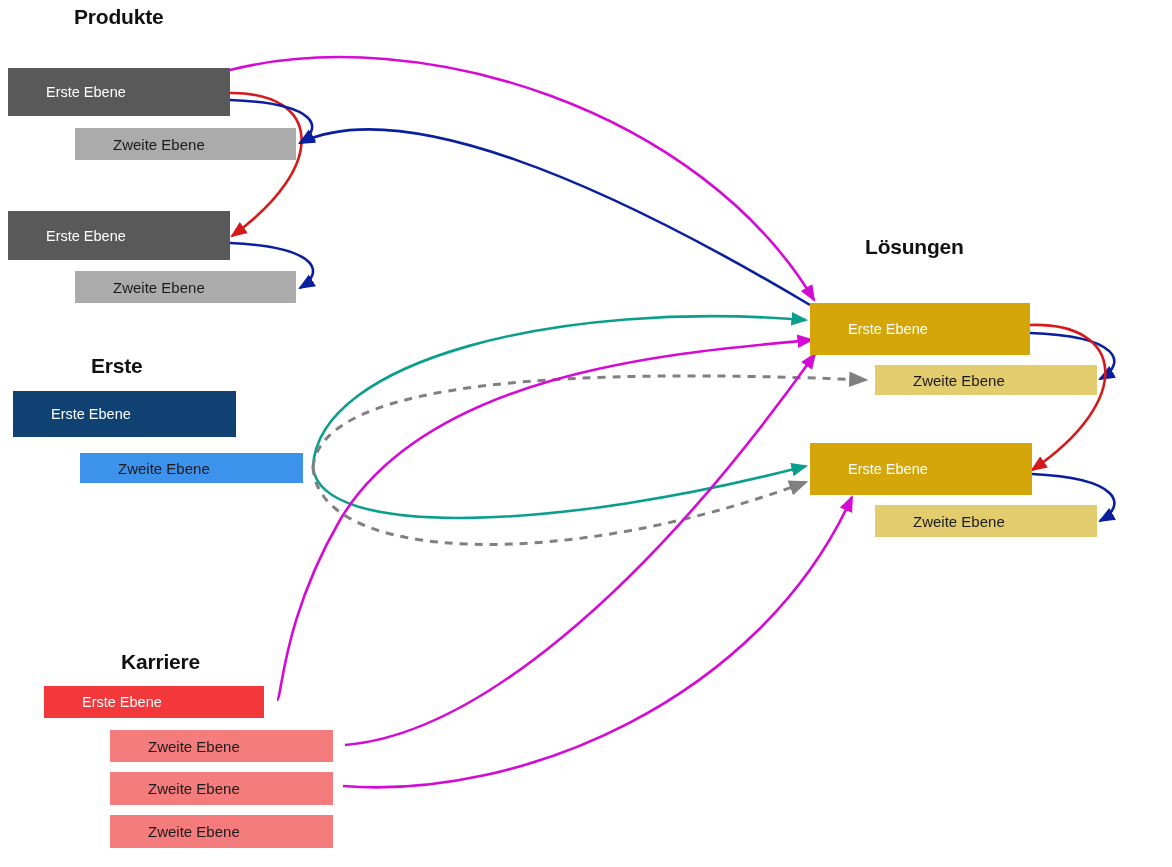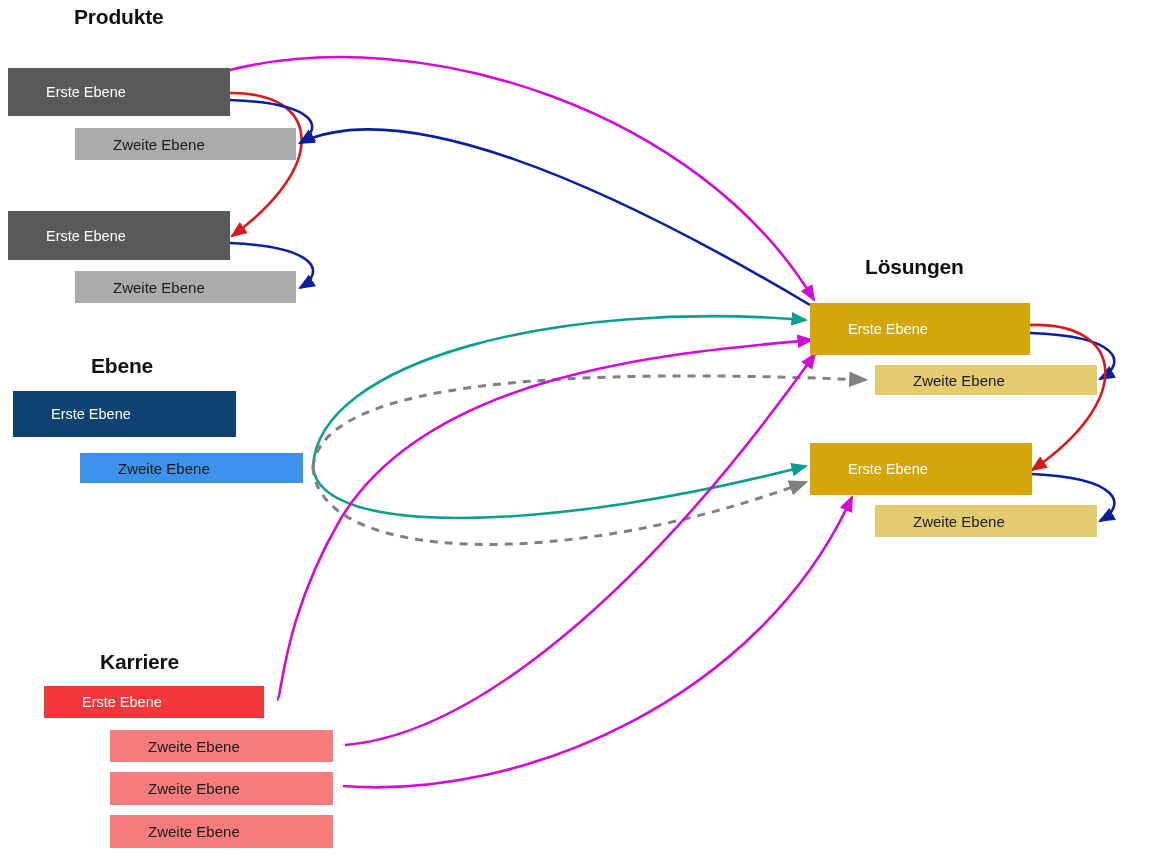--- a/index.html
+++ b/index.html
@@ -111,41 +111,41 @@
       </div>
       <div class="node lvl2 c-produkte-2" style="left: 75px; top: 128px; width: 221px; height: 32px;">
         <span class="node-label">Zweite Ebene</span>
       </div>
       <div class="node lvl1 c-produkte-1" style="left: 8px; top: 211px; width: 222px; height: 49px;">
         <span class="node-label">Erste Ebene</span>
       </div>
       <div class="node lvl2 c-produkte-2" style="left: 75px; top: 271px; width: 221px; height: 32px;">
         <span class="node-label">Zweite Ebene</span>
       </div>
-      <div class="group-title" style="left: 91px; top: 354px;">Ebene</div>
+      <div class="group-title" style="left: 91px; top: 354px;">Erste</div>
       <div class="node lvl1 c-blog-1" style="left: 13px; top: 391px; width: 223px; height: 46px;">
         <span class="node-label">Erste Ebene</span>
       </div>
       <div class="node lvl2 c-blog-2" style="left: 80px; top: 453px; width: 223px; height: 30px;">
         <span class="node-label">Zweite Ebene</span>
       </div>
-      <div class="group-title" style="left: 100px; top: 650px;">Karriere</div>
+      <div class="group-title" style="left: 121px; top: 650px;">Karriere</div>
       <div class="node lvl1 c-karriere-1" style="left: 44px; top: 686px; width: 220px; height: 32px;">
         <span class="node-label">Erste Ebene</span>
       </div>
       <div class="node lvl2 c-karriere-2" style="left: 110px; top: 730px; width: 223px; height: 32px;">
         <span class="node-label">Zweite Ebene</span>
       </div>
       <div class="node lvl2 c-karriere-2" style="left: 110px; top: 772px; width: 223px; height: 33px;">
         <span class="node-label">Zweite Ebene</span>
       </div>
       <div class="node lvl2 c-karriere-2" style="left: 110px; top: 815px; width: 223px; height: 33px;">
         <span class="node-label">Zweite Ebene</span>
       </div>
-      <div class="group-title" style="left: 865px; top: 255px;">Lösungen</div>
+      <div class="group-title" style="left: 865px; top: 235px;">Lösungen</div>
       <div class="node lvl1 c-loesung-1" style="left: 810px; top: 303px; width: 220px; height: 52px;">
         <span class="node-label">Erste Ebene</span>
       </div>
       <div class="node lvl2 c-loesung-2" style="left: 875px; top: 365px; width: 222px; height: 30px;">
         <span class="node-label">Zweite Ebene</span>
       </div>
       <div class="node lvl1 c-loesung-1" style="left: 810px; top: 443px; width: 222px; height: 52px;">
         <span class="node-label">Erste Ebene</span>
       </div>
       <div class="node lvl2 c-loesung-2" style="left: 875px; top: 505px; width: 222px; height: 32px;">

